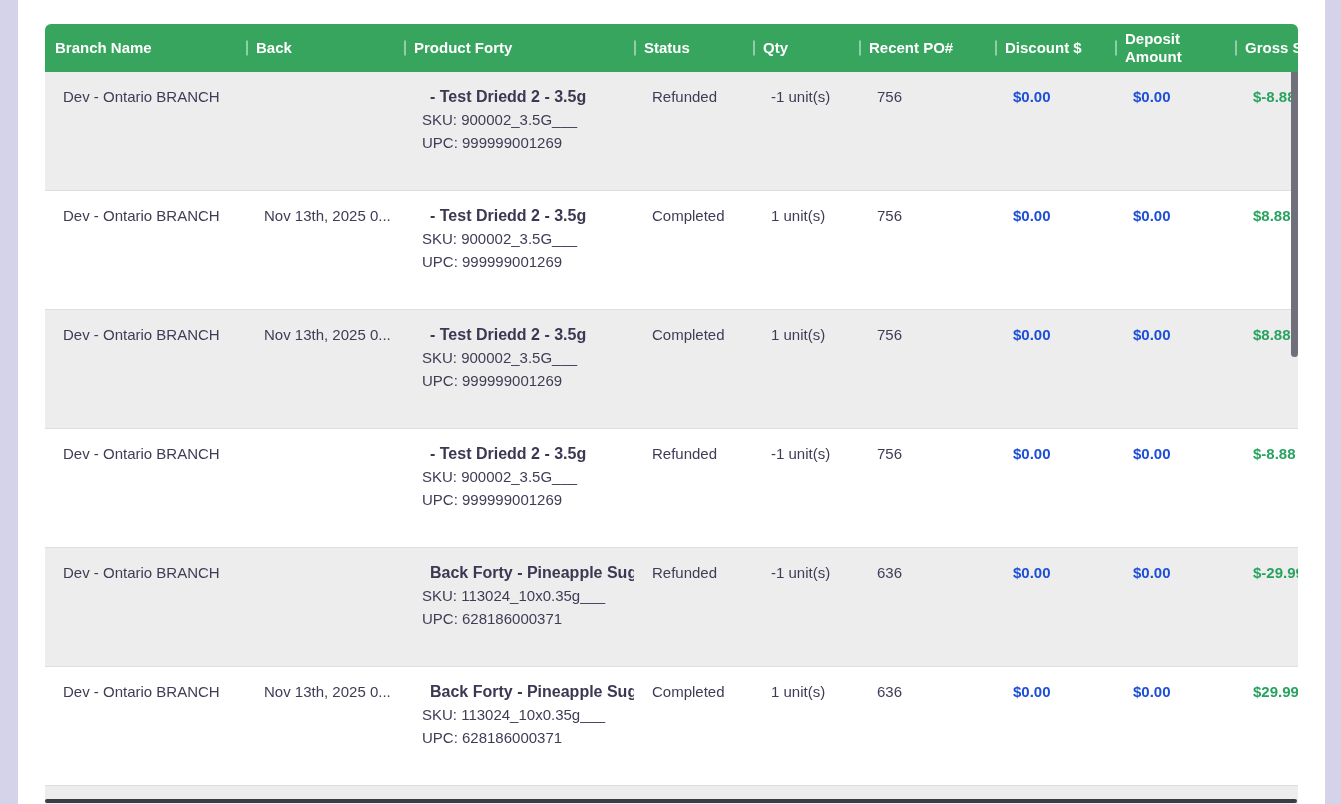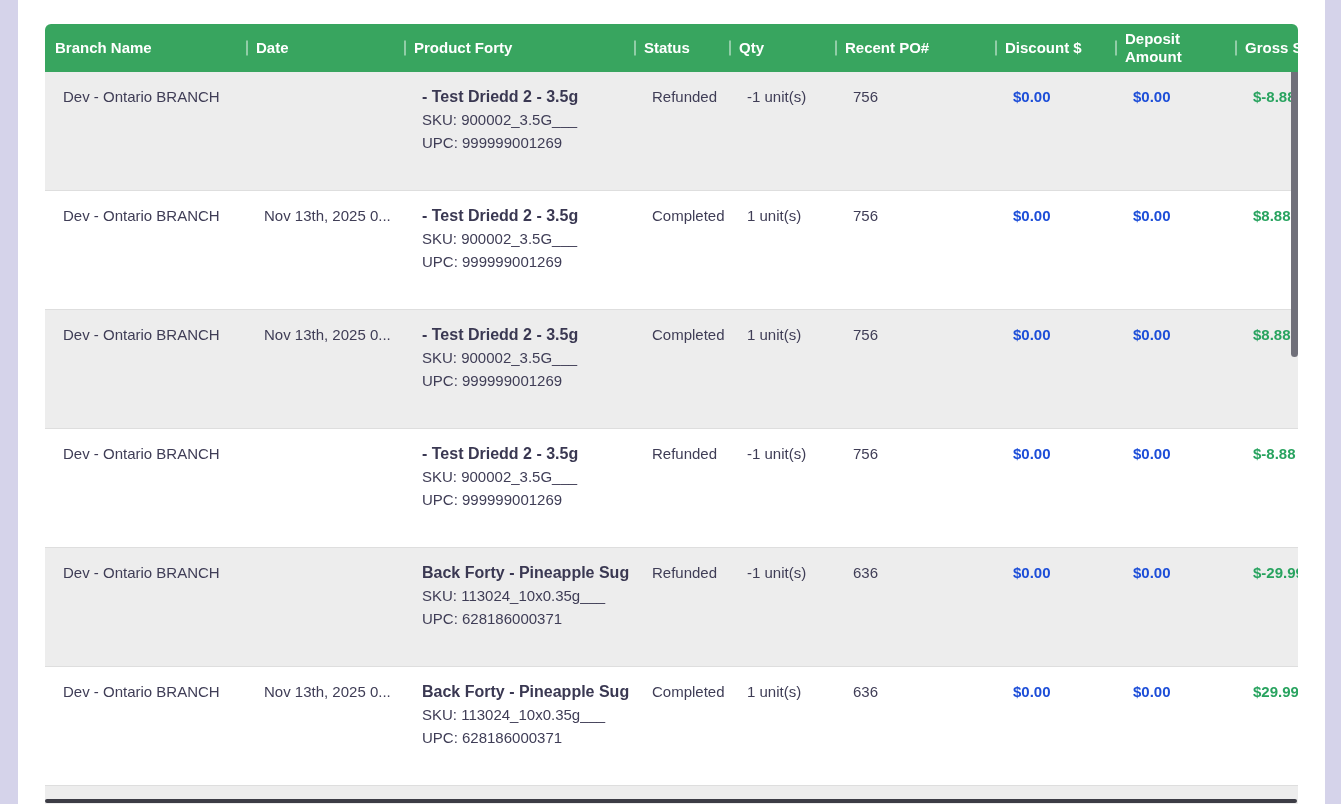--- a/index.html
+++ b/index.html
@@ -21,49 +21,49 @@
                     background:rgba(255,255,255,0.45); }
 
   .row { display:flex; align-items:flex-start; height:119px;
          border-bottom:1px solid #dedede; font-size:15px; color:#3f3d56; }
   .row.shade { background:#ededed; }
   .cell { flex:0 0 auto; padding:14px 0 0 18px; line-height:21px; overflow:hidden; }
 
   .c-branch  { width:201px; }
   .c-date    { width:158px; }
   .c-product { width:230px; }
-  .c-status  { width:95px; }
+  .c-status  { width:119px; }
   .c-qty     { width:106px; }
   .c-po      { width:136px; }
-  .c-disc    { width:120px;margin-left:24px; }
+  .c-disc    { width:120px; }
   .c-dep     { width:120px; }
   .c-gross   { width:120px; }
 
-  .pname { font-weight:bold; font-size:16px; color:#3a3852; white-space:nowrap; }
+  .pname { font-weight:bold; font-size:16px; color:#3a3852; white-space:nowrap;margin-left:8px; }
   .psub  { margin-top:2px; white-space:nowrap; }
   .money-red   { color:#1d4ed8; font-weight:bold; }
   .money-green { color:#28a35f; font-weight:bold; }
   .nowrap { white-space:nowrap; }
 
   .vthumb { position:absolute; right:0; top:48px; width:7px; height:285px;
             background:#70707a; border-radius:0 0 4px 4px; }
   .hthumb { position:absolute; left:45px; top:799px; width:1252px; height:4px;
             background:#3c3c45; border-radius:2px; }
 </style>
 </head>
 <body>
 
 <div class="gutter gutter-left"></div>
 <div class="gutter gutter-right"></div>
 
 <div class="tbl">
   <div class="tbl-inner">
     <div class="thead">
       <div class="th c-branch">Branch Name</div>
-      <div class="th c-date sep">Date</div>
+      <div class="th c-date sep">Back</div>
       <div class="th c-product sep">Product Forty</div>
       <div class="th c-status sep">Status</div>
       <div class="th c-qty sep">Qty</div>
       <div class="th c-po sep">Recent PO#</div>
       <div class="th c-disc sep">Discount $</div>
       <div class="th c-dep sep">Deposit Amount</div>
       <div class="th c-gross sep">Gross Sa</div>
     </div>
 
     <div class="row shade">

